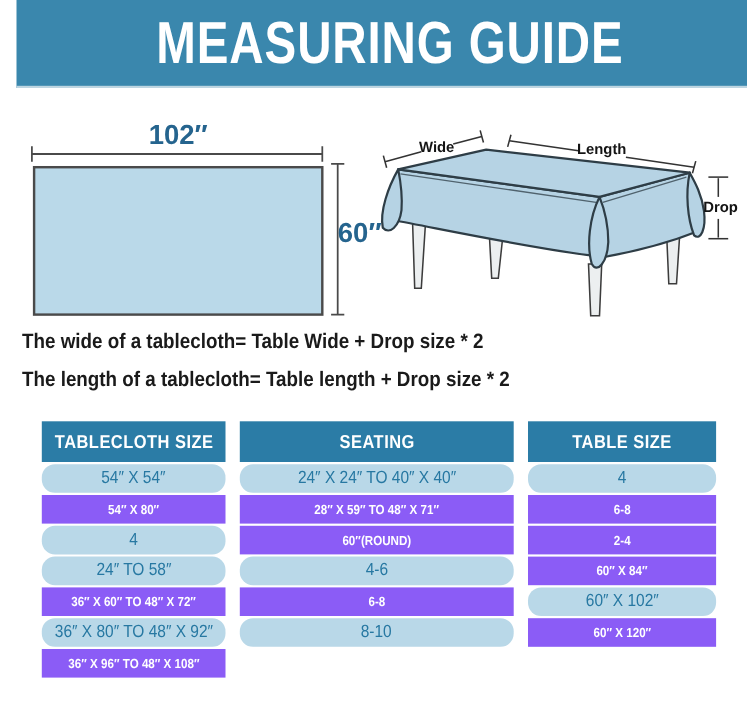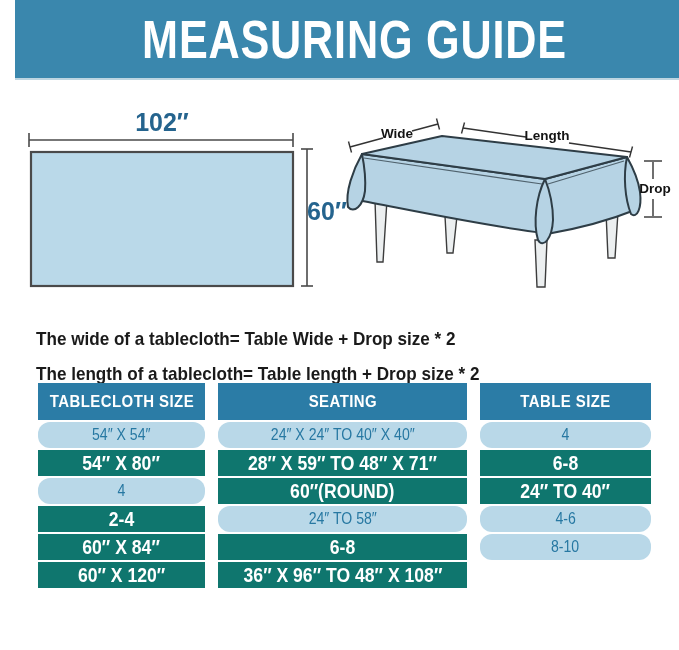--- a/index.html
+++ b/index.html
@@ -11,35 +11,35 @@
     position:absolute;top:0;left:15px;width:679px;height:78px;
     background:#3a87ad;border-bottom:2px solid #bdd5e1;
     display:flex;align-items:center;justify-content:center;
   }
   .banner h1{
     margin:0;color:#ffffff;font-size:54px;font-weight:700;
     letter-spacing:1px;transform:scaleX(0.8);white-space:nowrap;
   }
   .left-diagram{position:absolute;left:18px;top:105px;}
   .right-diagram{position:absolute;left:330px;top:100px;}
-  .formulas{position:absolute;left:36px;top:300px;margin-top:28px;}
+  .formulas{position:absolute;left:20px;top:300px;}
   .formulas p{
     margin:0 0 13px 0;font-size:19px;font-weight:700;color:#1a1a1a;
     transform:scaleX(0.9);transform-origin:left center;white-space:nowrap;
   }
   .size-table{
     position:absolute;left:38px;top:383px;width:613px;
     display:grid;grid-template-columns:167px 249px 171px;column-gap:13px;
     grid-template-rows:37px repeat(8,26px);row-gap:2px;
   }
   .cell{display:flex;align-items:center;justify-content:center;white-space:nowrap;}
   .cell span{display:inline-block;transform:scaleX(0.88);}
   .th{background:#2b7ca6;color:#ffffff;font-weight:700;font-size:17px;letter-spacing:0.5px;}
   .r-light{background:#b9d8e8;color:#2778a2;font-weight:400;font-size:16px;border-radius:12px;}
-  .r-dark{background:#0f766e;color:#ffffff;font-weight:700;font-size:20px;}
+  .r-dark{background:#8b5cf6;color:#ffffff;font-weight:700;font-size:12px;}
   svg text{font-family:"Liberation Sans",sans-serif;}
   .dim-label{font-size:25px;font-weight:700;fill:#25648e;}
   .ill-label{font-size:13.5px;font-weight:700;fill:#141414;}
 </style>
 </head>
 <body>
 
 <div class="page">
 
   <header class="banner">
@@ -146,40 +146,46 @@
       </div>
 
     <div class="cell r-light">
         <span>4</span>
       </div>
 
     <div class="cell r-dark">
         <span>60″(ROUND)</span>
       </div>
     <div class="cell r-dark">
-        <span>24″ TO 40″</span>
-      </div>
-    <div class="cell r-dark">
         <span>2-4</span>
       </div>
 
     <div class="cell r-light">
         <span>24″ TO 58″</span>
       </div>
     <div class="cell r-light">
         <span>4-6</span>
       </div>
 
     <div class="cell r-dark">
         <span>60″ X 84″</span>
       </div>
     <div class="cell r-dark">
+        <span>36″ X 60″ TO 48″ X 72″</span>
+      </div>
+    <div class="cell r-dark">
         <span>6-8</span>
       </div>
 
+    <div class="cell r-light">
+        <span>60″ X 102″</span>
+      </div>
+    <div class="cell r-light">
+        <span>36″ X 80″ TO 48″ X 92″</span>
+      </div>
     <div class="cell r-light">
         <span>8-10</span>
       </div>
 
     <div class="cell r-dark">
         <span>60″ X 120″</span>
       </div>
     <div class="cell r-dark">
         <span>36″ X 96″ TO 48″ X 108″</span>
       </div>

